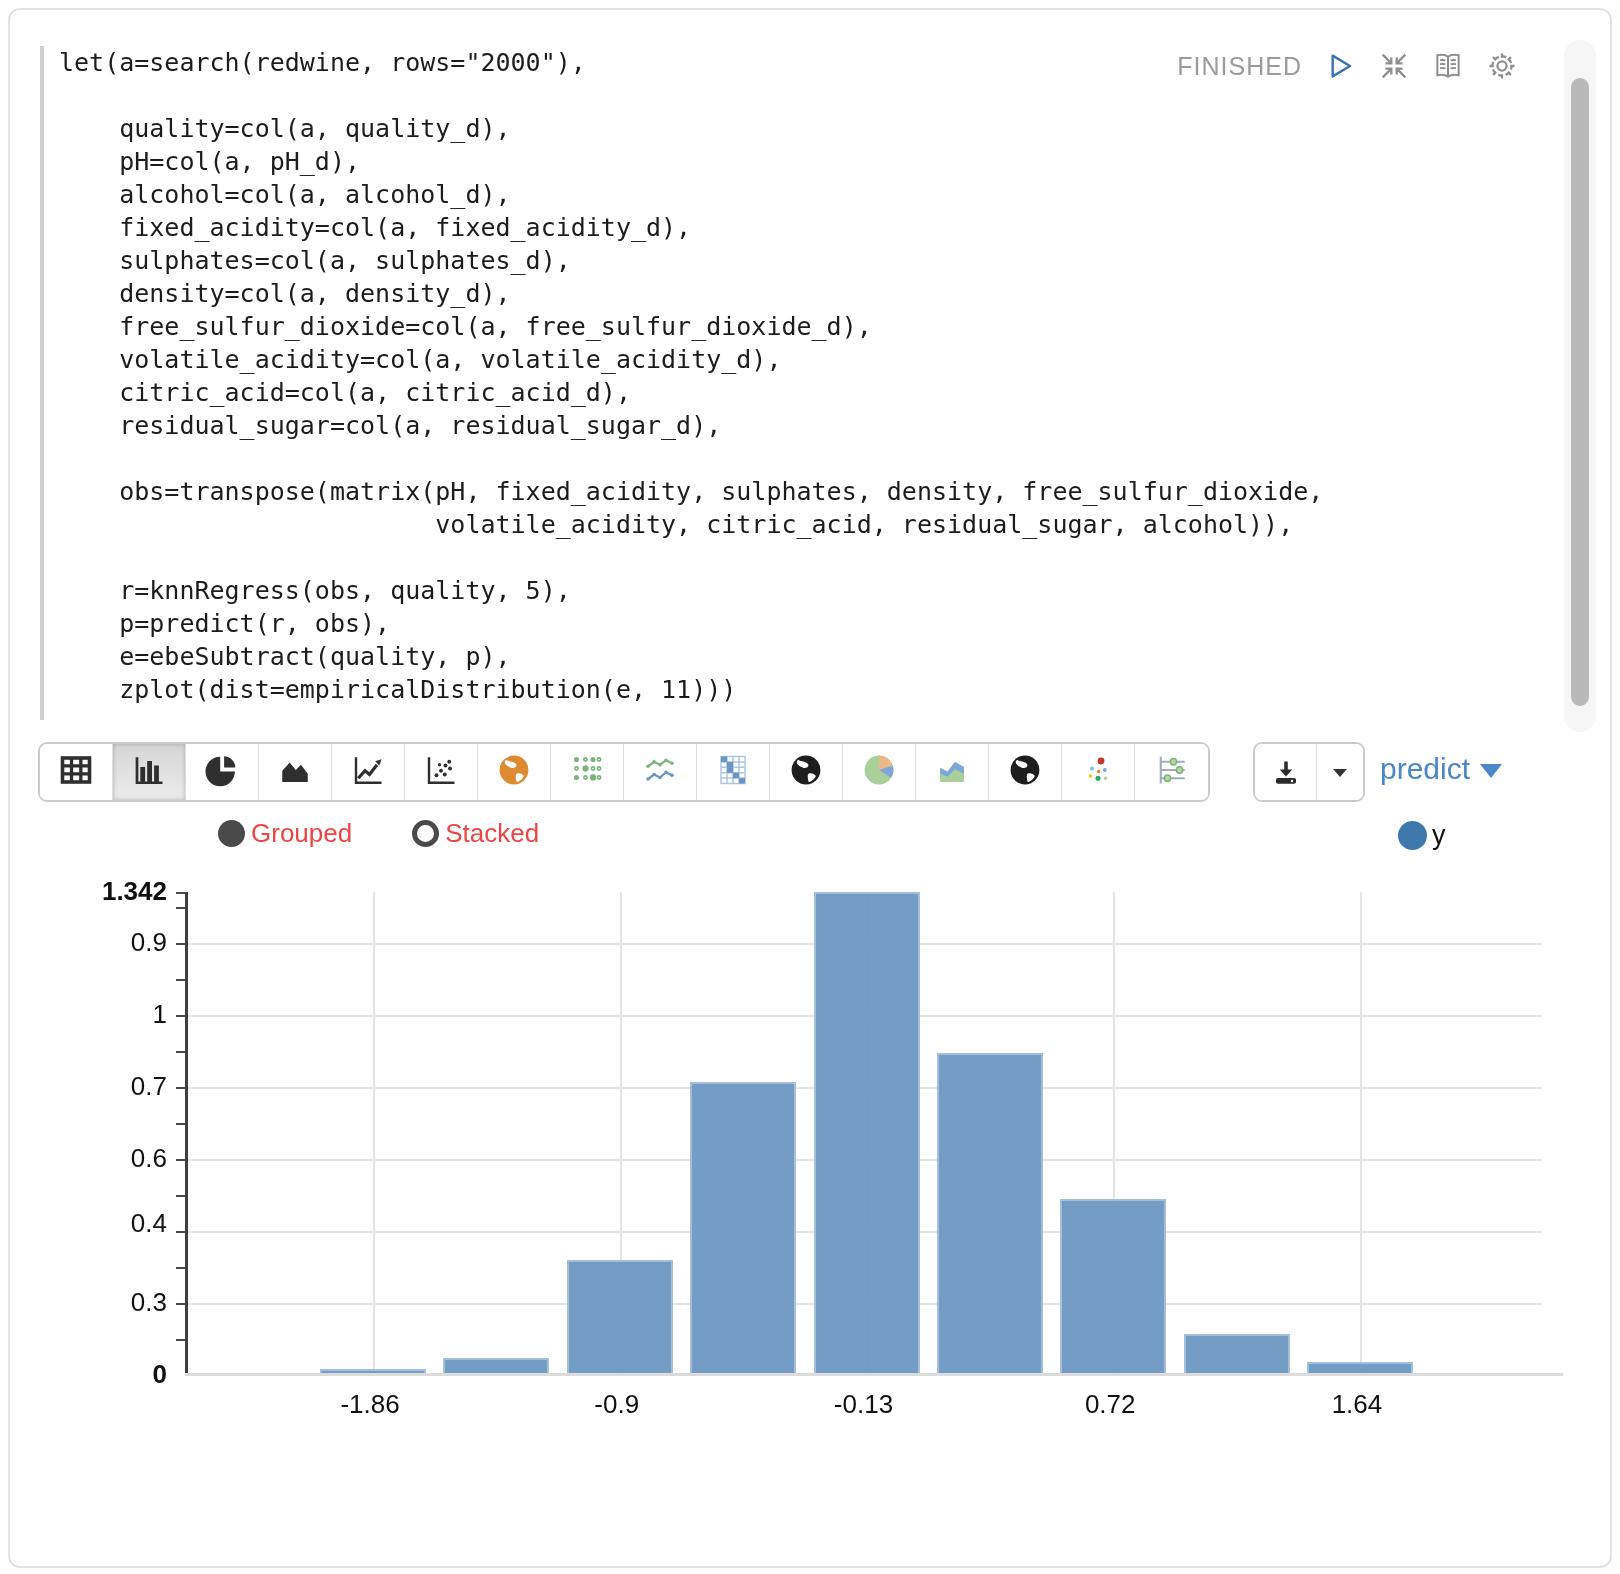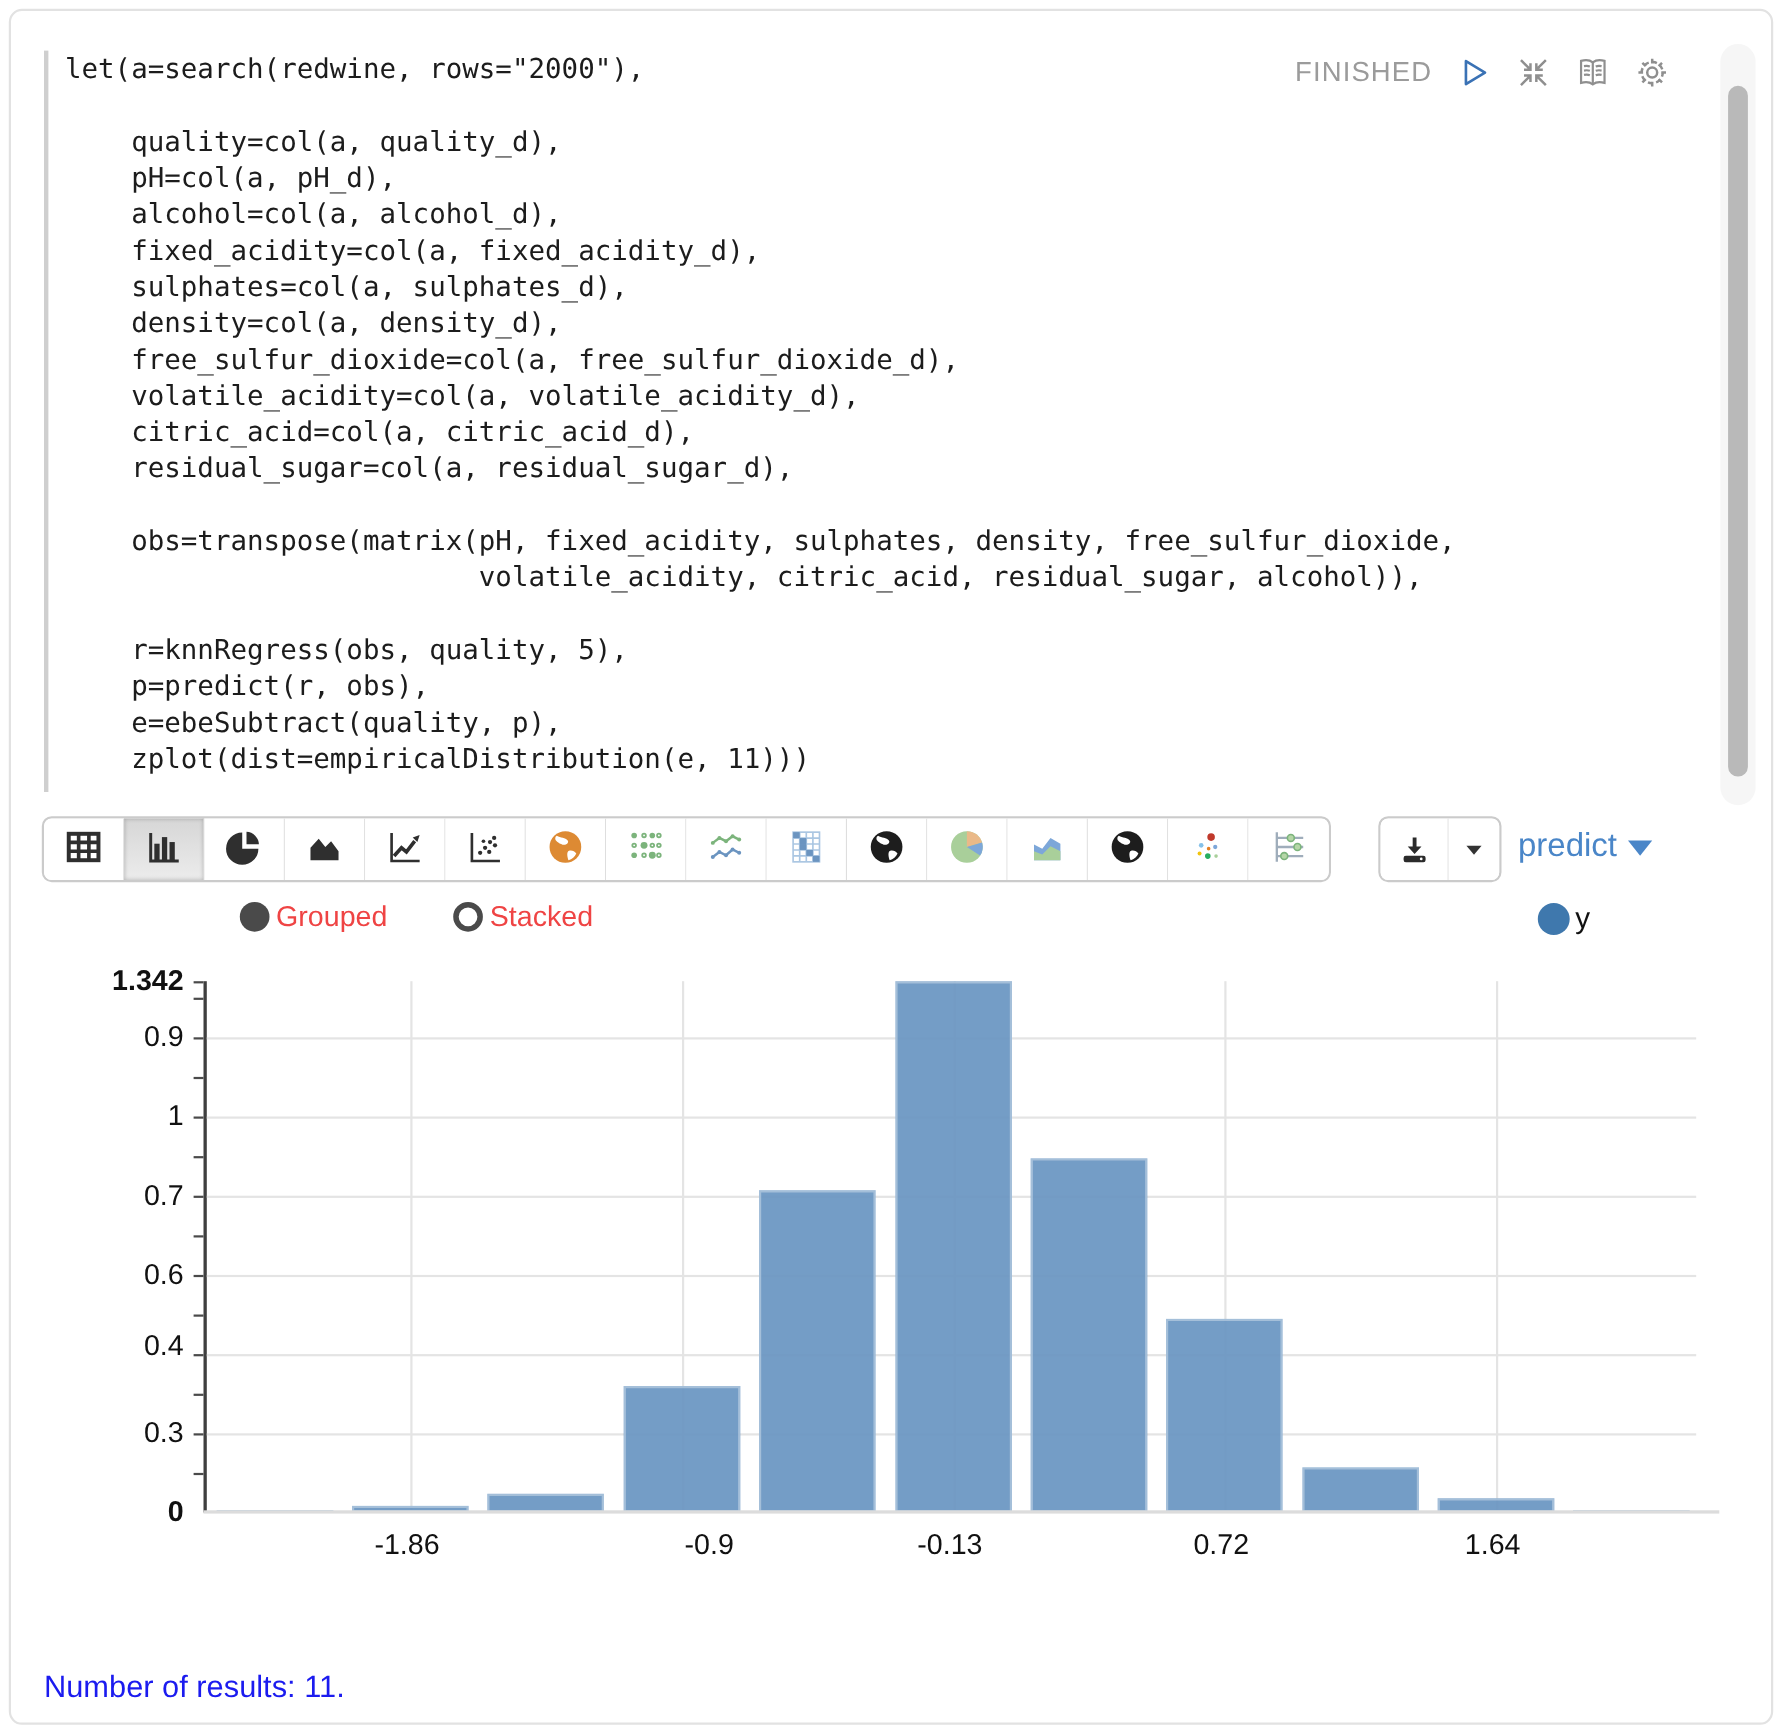--- a/index.html
+++ b/index.html
@@ -367,22 +367,21 @@
         <div class="ytick" style="left: 166px; top: 80px;"></div>
         <div class="ylabel bold" style="left: 47px; top: 64px;">1.342</div>
         <div class="ylabel" style="left: 47px; top: 115.107px;">0.9</div>
         <div class="ylabel" style="left: 47px; top: 187.089px;">1</div>
         <div class="ylabel" style="left: 47px; top: 259.072px;">0.7</div>
         <div class="ylabel" style="left: 47px; top: 331.054px;">0.6</div>
         <div class="ylabel" style="left: 47px; top: 396px;">0.4</div>
         <div class="ylabel" style="left: 47px; top: 475.018px;">0.3</div>
         <div class="ylabel bold" style="left: 47px; top: 547px;">0</div>
         <div class="xlabel" style="left: 360.045px; top: 577px;">-1.86</div>
-        <div class="xlabel" style="left: 606.773px; top: 577px; margin-left: 28px;">-0.9</div>
+        <div class="xlabel" style="left: 606.773px; top: 577px;">-0.9</div>
         <div class="xlabel" style="left: 853.5px; top: 577px;">-0.13</div>
         <div class="xlabel" style="left: 1100.23px; top: 577px;">0.72</div>
         <div class="xlabel" style="left: 1346.95px; top: 577px;">1.64</div>
       </div>
   </div>
 
-  <div class="results-line">Number of results: 11.</div>
 
 </div>
 
 </body></html>

